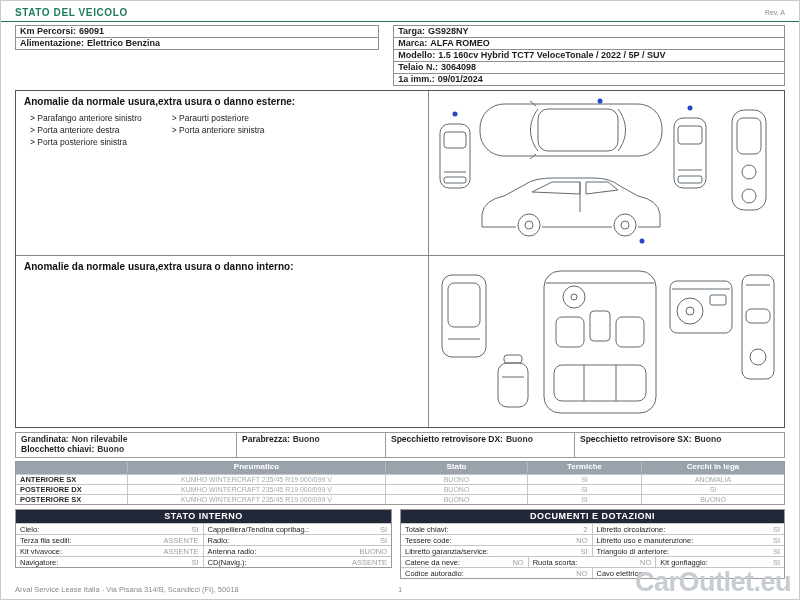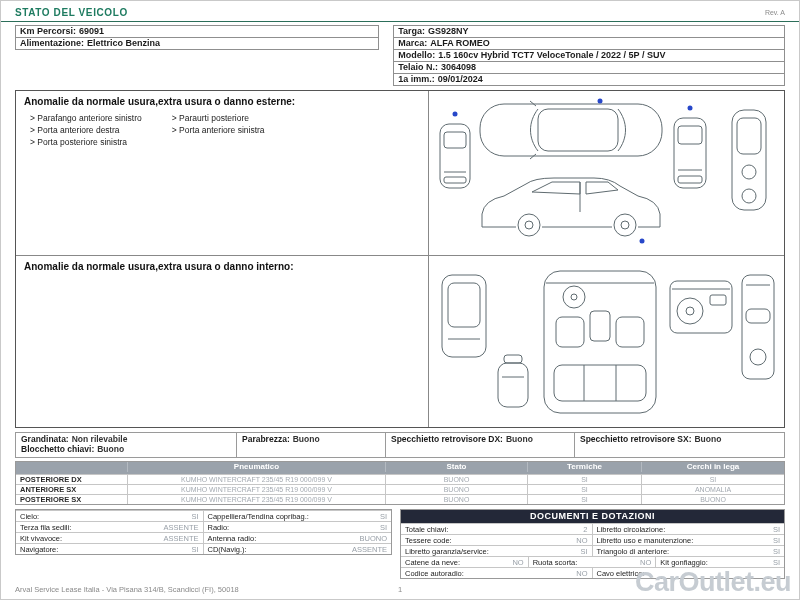--- a/index.html
+++ b/index.html
@@ -232,45 +232,46 @@
 
   <div class="tyre">
     <div class="trow head">
       <div class="tcell"></div>
       <div class="tcell">Pneumatico</div>
       <div class="tcell">Stato</div>
       <div class="tcell">Termiche</div>
       <div class="tcell">Cerchi in lega</div>
     </div>
     <div class="trow">
+      <div class="tcell poslbl">ANTERIORE SX</div>
+      <div class="tcell">KUMHO WINTERCRAFT 235/45 R19 000/099 V</div>
+      <div class="tcell">BUONO</div>
+      <div class="tcell">SI</div>
+      <div class="tcell">ANOMALIA</div>
+    </div>
+    <div class="trow">
       <div class="tcell poslbl">POSTERIORE DX</div>
       <div class="tcell">KUMHO WINTERCRAFT 235/45 R19 000/099 V</div>
       <div class="tcell">BUONO</div>
       <div class="tcell">SI</div>
       <div class="tcell">SI</div>
-    </div>
-    <div class="trow">
-      <div class="tcell poslbl">ANTERIORE SX</div>
-      <div class="tcell">KUMHO WINTERCRAFT 235/45 R19 000/099 V</div>
-      <div class="tcell">BUONO</div>
-      <div class="tcell">SI</div>
-      <div class="tcell">ANOMALIA</div>
     </div>
     <div class="trow">
       <div class="tcell poslbl">POSTERIORE SX</div>
       <div class="tcell">KUMHO WINTERCRAFT 235/45 R19 000/099 V</div>
       <div class="tcell">BUONO</div>
       <div class="tcell">SI</div>
       <div class="tcell">BUONO</div>
     </div>
   </div>
 
   <div class="bottom">
 
     <div class="btable left">
+      <div class="bbar">STATO INTERNO</div>
       <div class="brow">
         <div class="bcell">
             <span class="lbl">Cielo:</span>
             <span class="val">SI</span>
           </div>
         <div class="bcell">
             <span class="lbl">Cappelliera/Tendina copribag.:</span>
             <span class="val">SI</span>
           </div>
       </div>

